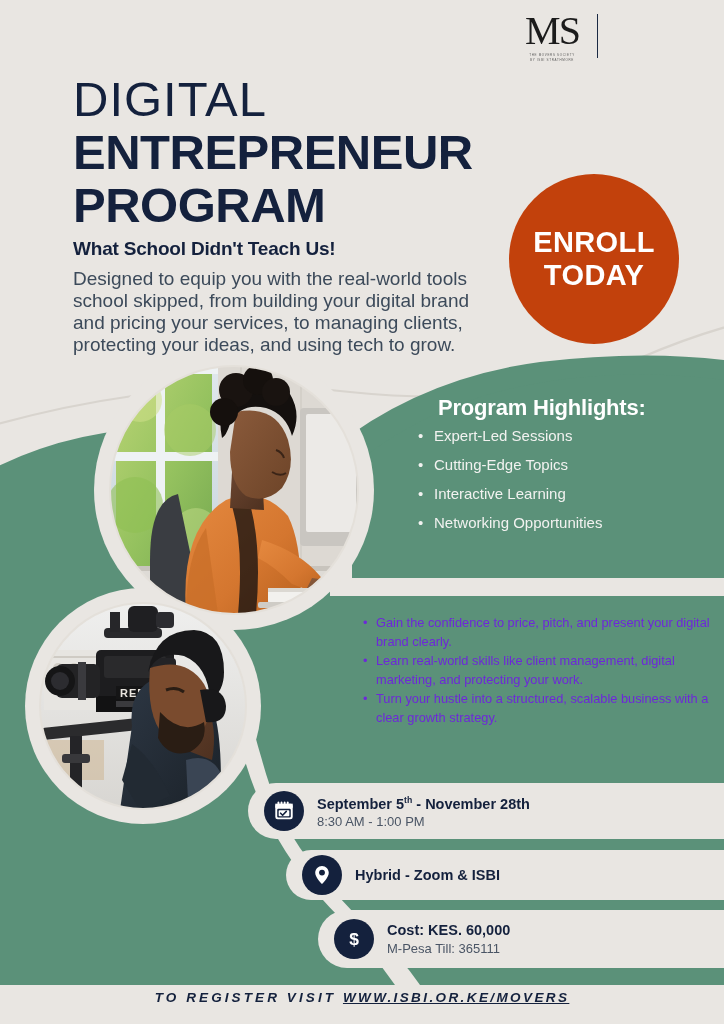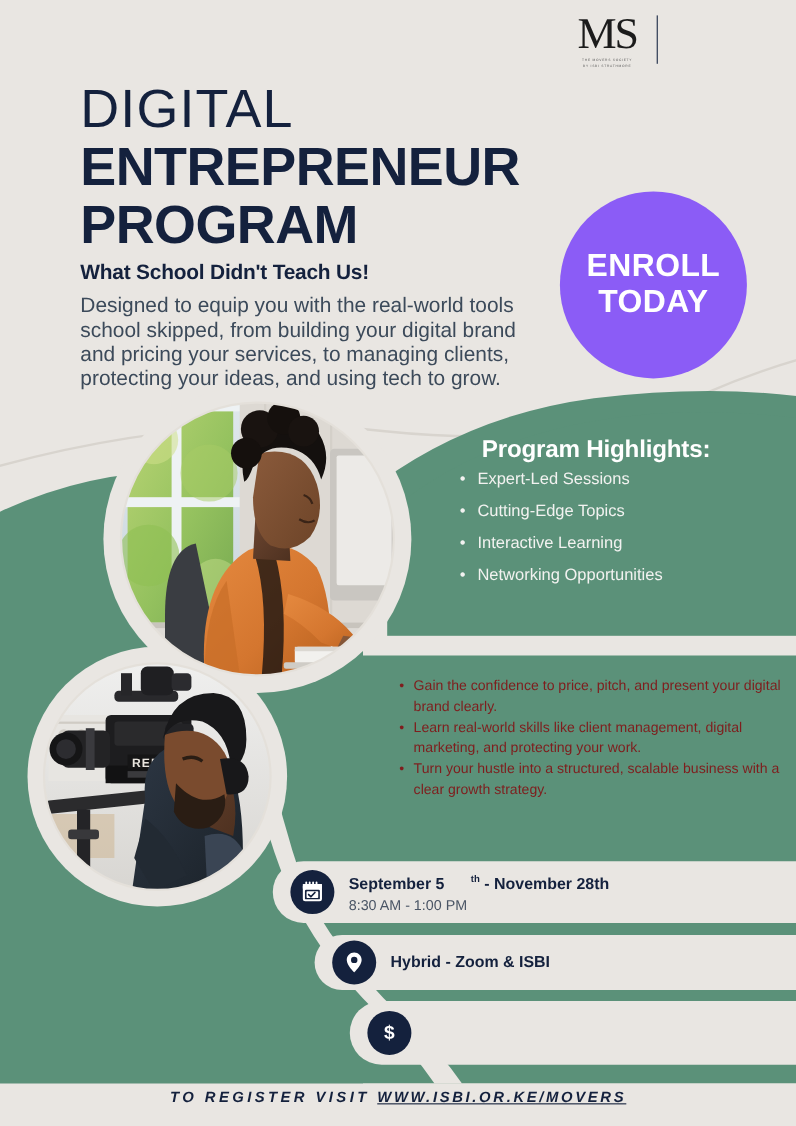--- a/index.html
+++ b/index.html
@@ -65,21 +65,21 @@
   }
   .intro {
     position:absolute; left:73px; top:268px; width:420px;
     font-size:19px; line-height:22px; color:#3c4a5a; font-weight:400;
   }
 
   
   .enroll {
     position:absolute; left:509px; top:174px;
     width:170px; height:170px; border-radius:50%;
-    background:#8b5cf6; color:#fff;
+    background:#c2410c; color:#fff;
     display:flex; flex-direction:column; align-items:center; justify-content:center;
   }
   .enroll div { font-size:29px; font-weight:700; letter-spacing:0.4px; line-height:33px; }
 
   
   .highlights { position:absolute; left:404px; top:395px; width:310px; }
   .hl-title { font-size:22px; font-weight:700; color:#fff; letter-spacing:-0.2px;margin-left:34px; }
   .hl-list { list-style:none; margin-top:0; }
   .hl-list li {
     font-size:15px; color:#f2f2f0; line-height:29px;
@@ -87,21 +87,21 @@
   }
   .hl-list li::before {
     content:"•"; position:absolute; left:14px; top:0; font-size:15px;
   }
 
   
   .why { position:absolute; left:361px; top:606px; width:350px; }
   .why-title { font-size:20px; font-weight:700; color:#fff; letter-spacing:-0.2px; }
   .why-list { list-style:none; margin-top:8px; }
   .why-list li {
-    font-size:12.8px; color:#7f1d1d; line-height:18.5px;
+    font-size:12.8px; color:#6d28d9; line-height:18.5px;
     padding-left:15px; position:relative; margin-bottom:1px;
   }
   .why-list li::before {
     content:"•"; position:absolute; left:2px; top:0;
   }
 
   
   .pill {
     position:absolute; background:#e9e6e2;
     display:flex; align-items:center; gap:13px;
@@ -118,21 +118,21 @@
   #pill-loc  { left:286px; top:850px; width:442px; height:50px; padding-left:16px; }
   #pill-cost { left:318px; top:910px; width:410px; height:58px; padding-left:16px; }
 
   
   .footer {
     position:absolute; left:0; top:990px; width:724px;
     text-align:center; font-size:13.5px; font-weight:600;
     letter-spacing:3.1px; color:#14213d;font-style:italic;
   }
   .footer .url { font-weight:700; text-decoration:underline; letter-spacing:2.4px; }
-  sup { font-size:0.6em;margin-left:24px; }
+  sup { font-size:0.6em; }
 </style>
 </head>
 <body>
 
 <div class="poster">
 
   <svg class="bg-svg" viewBox="0 0 724 1024">
     <defs>
       <clipPath id="clipPhoto1">
           <circle cx="234" cy="490" r="124"></circle>
@@ -391,19 +391,23 @@
     </div>
     <div class="pill-txt-main">Hybrid - Zoom &amp; ISBI</div>
   </div>
 
   <div class="pill" id="pill-cost">
     <div class="pill-icon">
       <svg width="22" height="22" viewBox="0 0 24 24">
         <text x="12" y="18.4" text-anchor="middle" font-family="Liberation Sans, sans-serif" font-size="19" font-weight="700" fill="#fff">$</text>
       </svg>
     </div>
+    <div>
+      <div class="pill-txt-main">Cost: KES. 60,000</div>
+      <div class="pill-txt-sub">M-Pesa Till: 365111</div>
+    </div>
   </div>
 
   <div class="footer">
     <span>TO REGISTER VISIT </span><span class="url">WWW.ISBI.OR.KE/MOVERS</span>
   </div>
 
 </div>
 
 </body></html>

